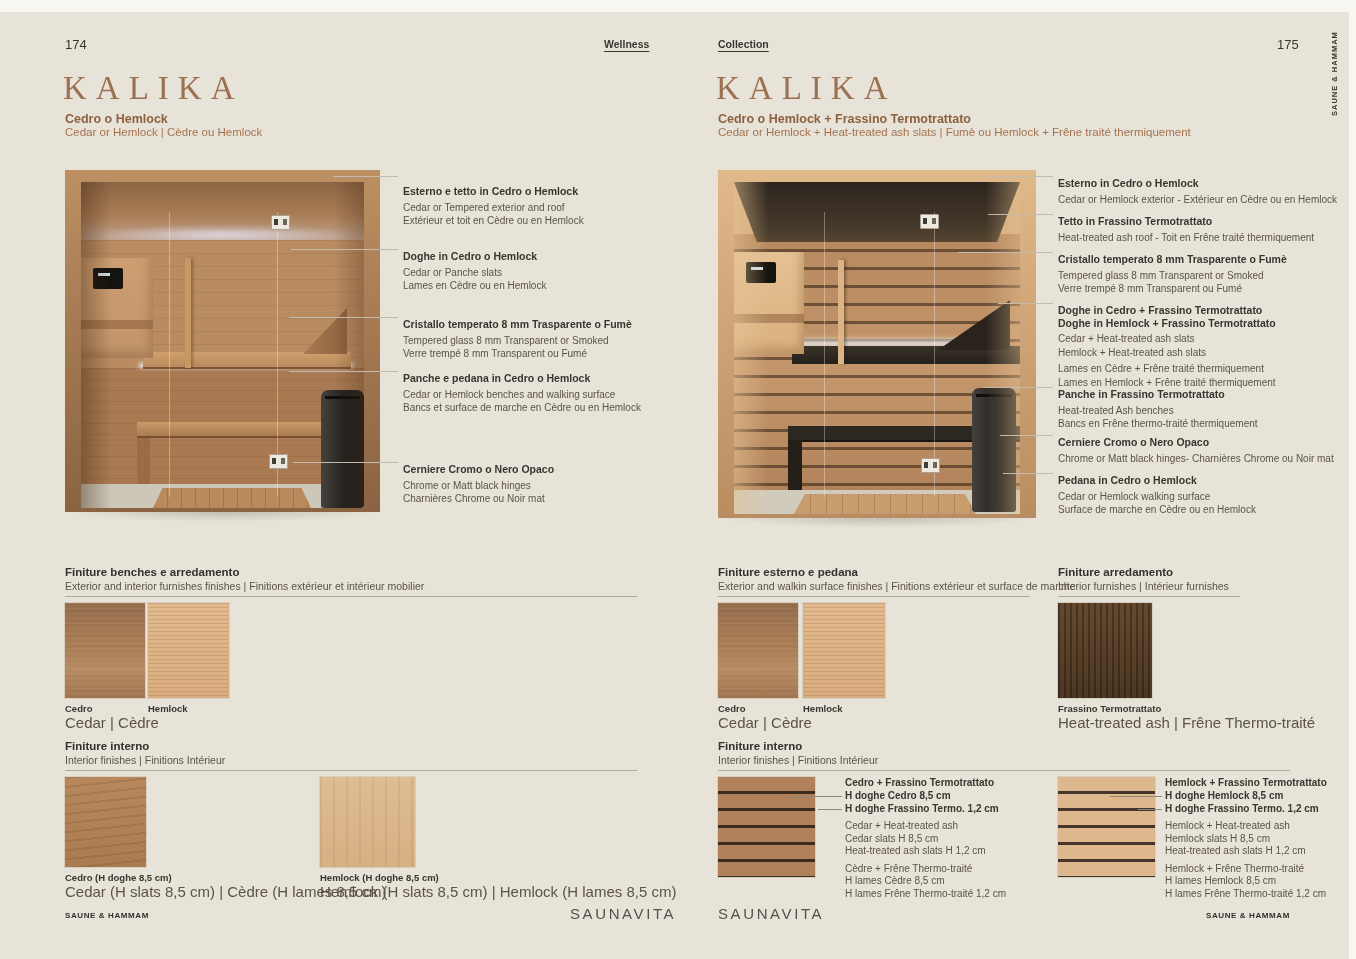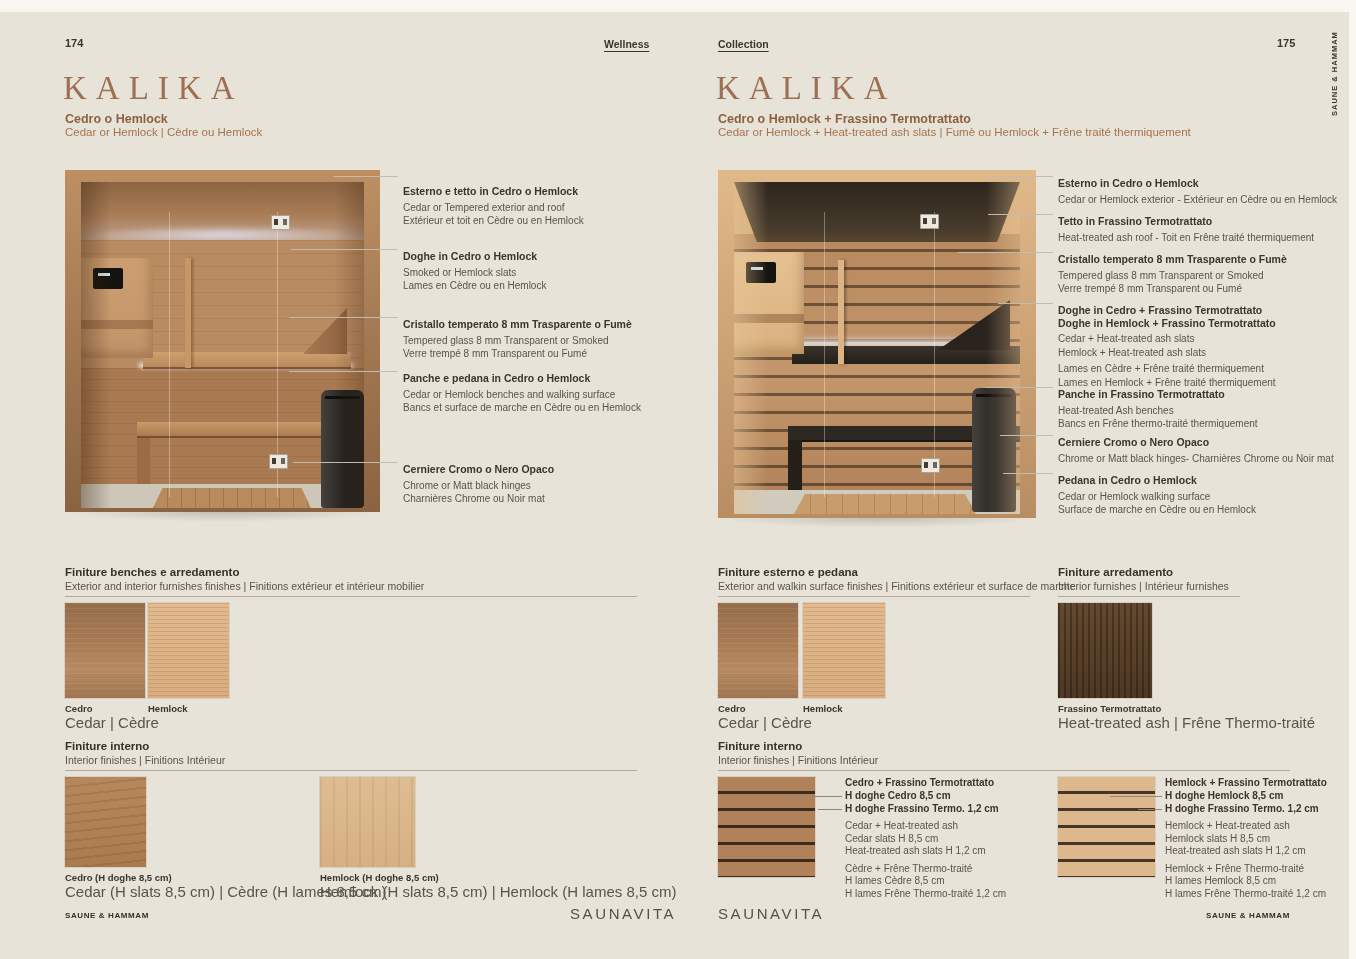--- a/index.html
+++ b/index.html
@@ -1,19 +1,19 @@
 <!DOCTYPE html>
 <html><head>
 <meta charset="utf-8">
 <style>
   html,body{margin:0;padding:0}
   body{width:1356px;height:959px;position:relative;background:#e8e3d8;font-family:"Liberation Sans",sans-serif;overflow:hidden;color:#39352e}
   .abs{position:absolute}
   .edge{position:absolute;background:#f7f6f1}
-  .pagenum{position:absolute;font-size:11px;font-weight:bold;color:#3a362f}
+  .pagenum{position:absolute;font-size:13px;font-weight:normal;color:#3a362f}
   .navlink{position:absolute;font-size:10.5px;font-weight:bold;color:#3a362f;text-decoration:underline;text-underline-offset:3px;cursor:pointer}
   .title{position:absolute;font-family:"Liberation Serif",serif;font-size:33px;font-weight:400;letter-spacing:9px;color:#9c7052}
   .sub-it{position:absolute;font-size:12.5px;font-weight:bold;color:#8c6140}
   .sub-enfr{position:absolute;font-size:11.5px;color:#a4734e}
   .co{position:absolute;width:280px}
   .co-title{font-size:10.5px;font-weight:bold;color:#39352e;line-height:12.5px;padding-top:3px;margin-bottom:3px}
   .co-title2{font-size:10.5px;font-weight:bold;color:#39352e;line-height:12.5px;margin-bottom:3px}
   .co-line{font-size:10px;color:#59534a;line-height:13.5px}
   .gap-top{margin-top:3px}
   .leader{position:absolute;height:1px;background:#c3bcad}
@@ -133,21 +133,21 @@
 <div class="leader" style="left:289px;top:371px;width:109px"></div>
 <div class="leader" style="left:293px;top:462px;width:105px"></div>
 
 <div class="co" style="left:403px;top:182px">
   <div class="co-title">Esterno e tetto in Cedro o Hemlock</div>
   <div class="co-line">Cedar or Tempered exterior and roof</div>
   <div class="co-line">Extérieur et toit en Cèdre ou en Hemlock</div>
 </div>
 <div class="co" style="left:403px;top:247px">
   <div class="co-title">Doghe in Cedro o Hemlock</div>
-  <div class="co-line">Smoked or Hemlock slats</div>
+  <div class="co-line">Cedar or Panche slats</div>
   <div class="co-line">Lames en Cèdre ou en Hemlock</div>
 </div>
 <div class="co" style="left:403px;top:315px">
   <div class="co-title">Cristallo temperato 8 mm Trasparente o Fumè</div>
   <div class="co-line">Tempered glass 8 mm Transparent or Smoked</div>
   <div class="co-line">Verre trempé 8 mm Transparent ou Fumé</div>
 </div>
 <div class="co" style="left:403px;top:369px">
   <div class="co-title">Panche e pedana in Cedro o Hemlock</div>
   <div class="co-line">Cedar or Hemlock benches and walking surface</div>

